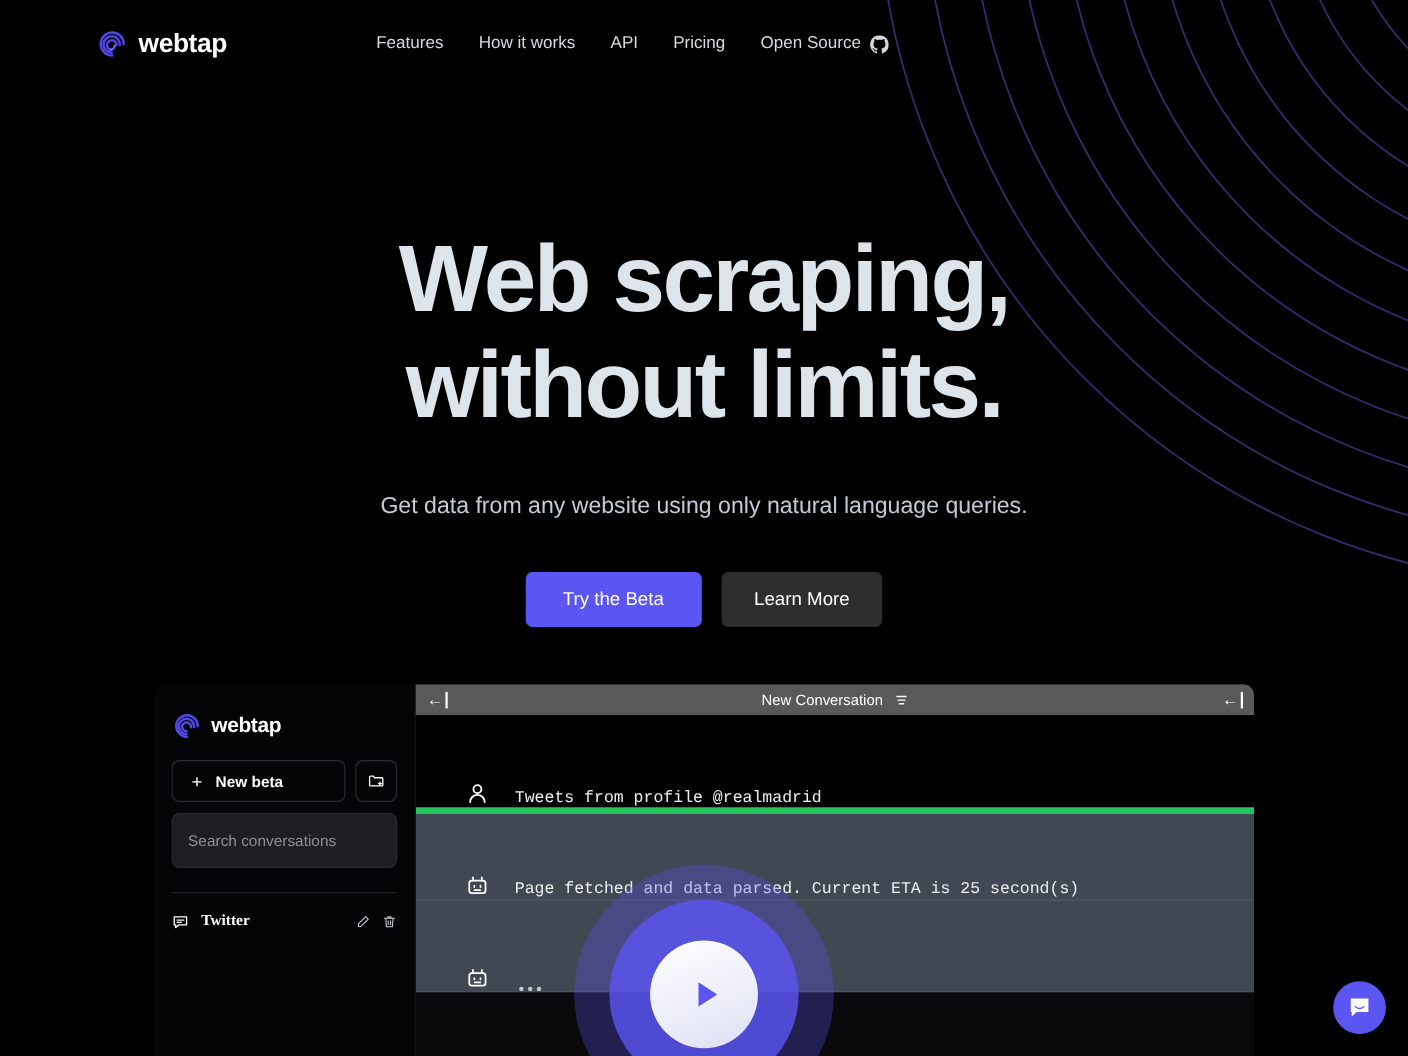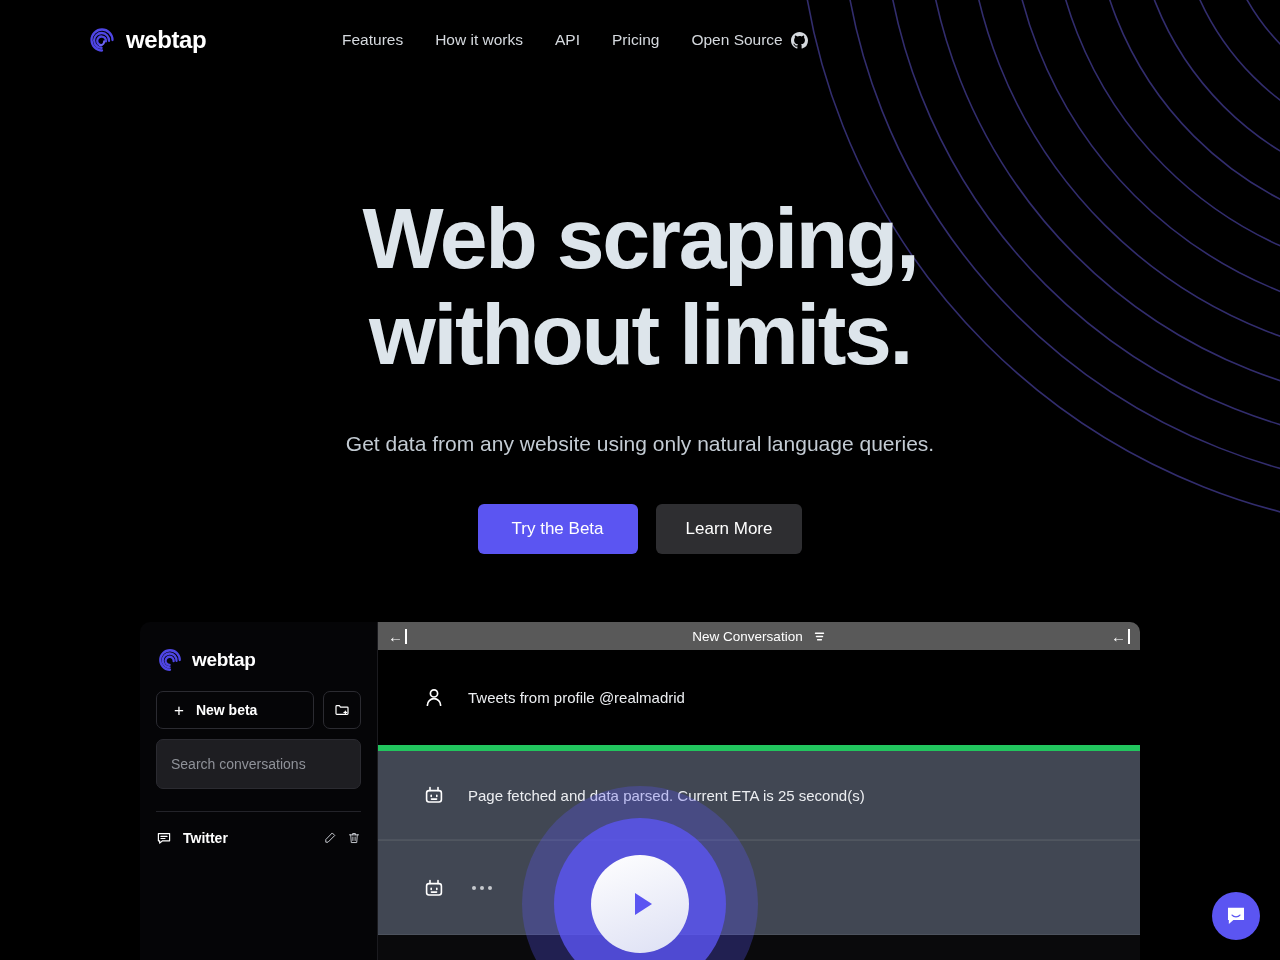--- a/index.html
+++ b/index.html
@@ -101,21 +101,21 @@
     border-radius: 5px;
     padding: 11px 22px;
     cursor: pointer;
     font-family: inherit;
     white-space: nowrap;
   }
 
   
   .hero {
     position: absolute;
-    top: 190px;
+    top: 206px;
     left: 0;
     width: 1280px;
     text-align: center;
     z-index: 3;
   }
   .hero h1 {
     font-size: 86px;
     line-height: 96px;
     font-weight: bold;
     color: #dde5eb;
@@ -244,20 +244,21 @@
     background: #232329;
     width: 100%;
   }
   .conv-item {
     margin-top: 10px;
     height: 32px;
     display: flex;
     align-items: center;
     gap: 11px;
     cursor: pointer;
+    font-family: Liberation Serif, serif;
   }
   .conv-label {
     font-size: 14px;
     font-weight: bold;
     color: #ffffff;
     flex: 1;
   }
   .conv-actions { display: flex; align-items: center; gap: 10px; }
 
   .demo-main {
@@ -297,24 +298,25 @@
     gap: 10px;
   }
   .chat-title {
     color: #ffffff;
     font-size: 13.5px;
   }
 
   .chat-body { flex: 1; overflow: hidden; }
   .msg {
     display: flex;
-    align-items: center;
+    align-items: flex-end;
     gap: 22px;
     padding: 0 0 0 44px;
-    height: 95px;
+    height: 84px;
+    font-family: Liberation Mono, monospace;
   }
   .msg.user { background: #000000; }
   .msg.bot  { background: #414753; border-top: 6px solid #22c55e; border-bottom: 1px solid #4d535e; }
   .msg.bot.typing { border-top: 1px solid #50565f; }
   .msg-avatar { width: 24px; height: 24px; flex-shrink: 0; }
   .msg-text {
     color: #eceef1;
     font-size: 15px;
     white-space: nowrap;
   }

